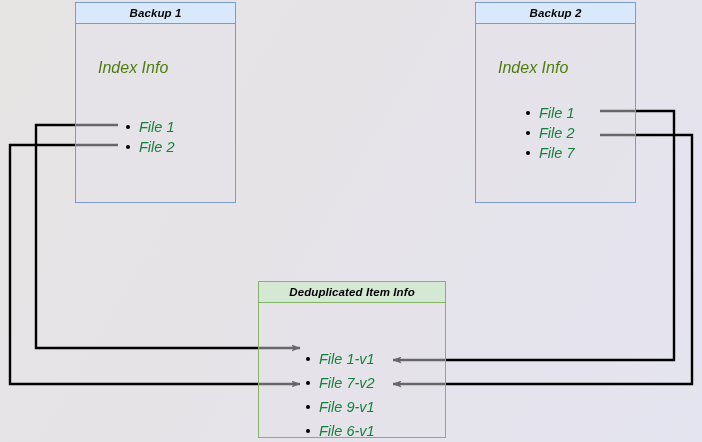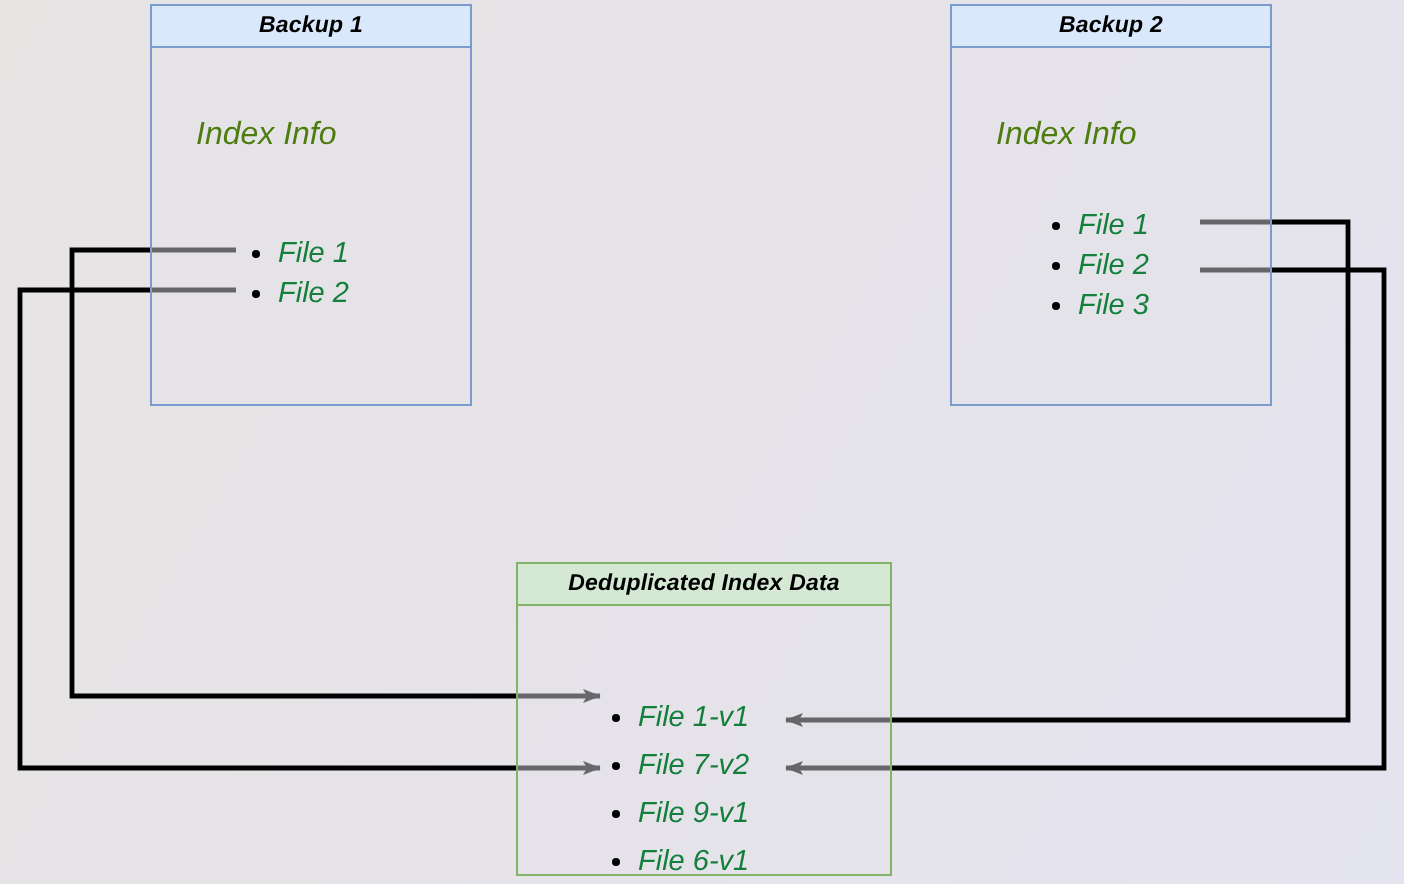--- a/index.html
+++ b/index.html
@@ -136,27 +136,27 @@
     </div>
   </div>
 
   <div class="node backup" style="left:475px; top:2px; width:161px; height:201px;">
     <div class="node-header">Backup 2</div>
     <div class="node-body" style="height:179px;">
       <div class="index-label" style="left:22px; top:35px;">Index Info</div>
       <ul class="file-list" style="left:49px; top:79px;">
         <li>File 1</li>
         <li>File 2</li>
-        <li>File 3</li>
+        <li>File 7</li>
       </ul>
     </div>
   </div>
 
   <div class="node dedup" style="left:258px; top:281px; width:188px; height:157px;">
-    <div class="node-header">Deduplicated Index Data</div>
+    <div class="node-header">Deduplicated Item Info</div>
     <div class="node-body" style="height:135px;">
       <ul class="file-list" style="left:46px; top:44px;">
         <li>File 1-v1</li>
         <li>File 7-v2</li>
         <li>File 9-v1</li>
         <li>File 6-v1</li>
       </ul>
     </div>
   </div>
 

